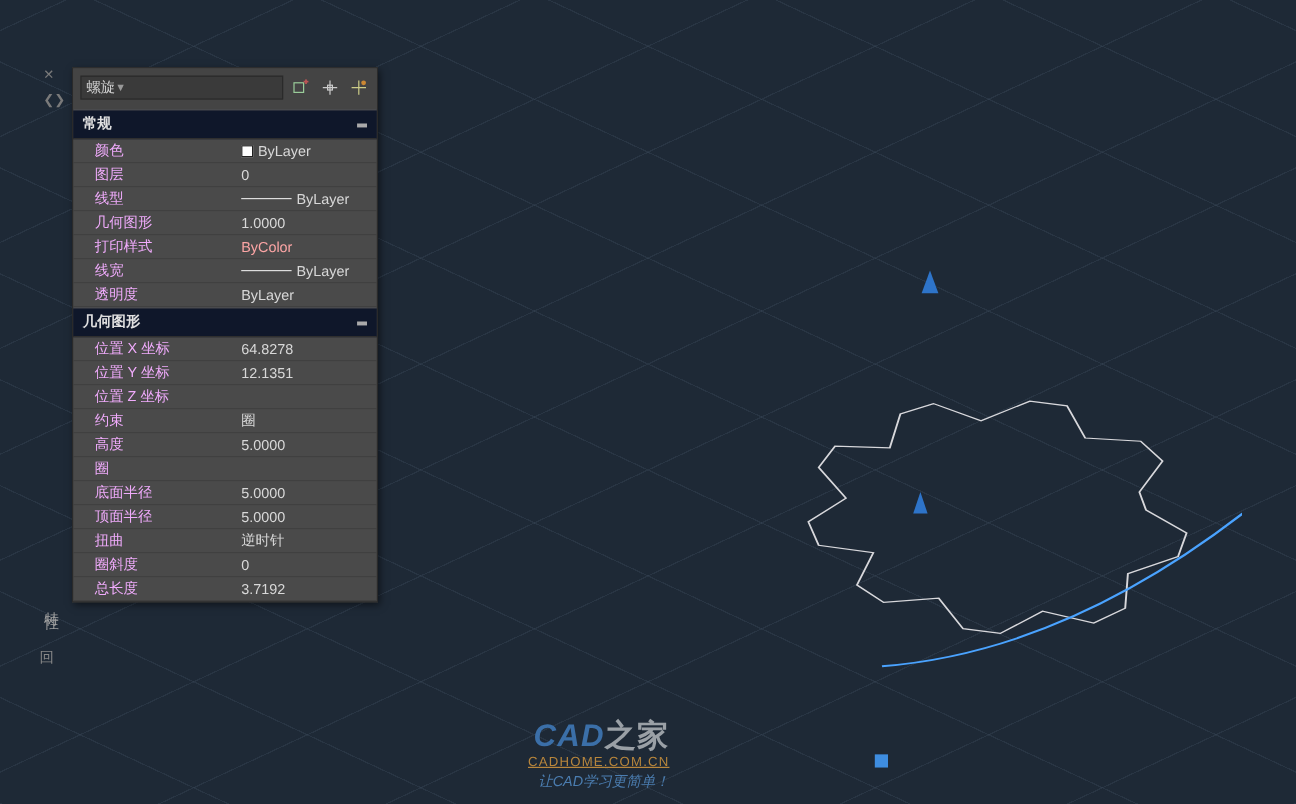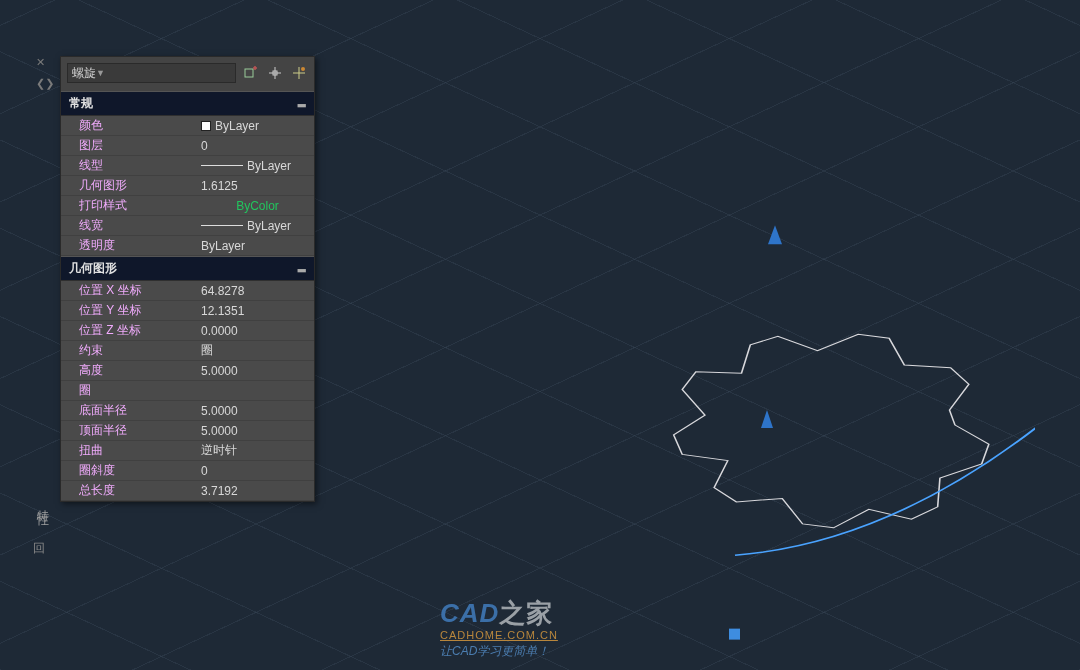--- a/index.html
+++ b/index.html
@@ -104,21 +104,21 @@
 .prop-value {
   flex: 1;
   padding-left: 6px;
   color: #d8d8d8;
   display: flex;
   align-items: center;
   gap: 4px;
   height: 100%;
   margin-left: 40px;
 }
-.prop-value.muted { color: #22c55e; justify-content: center; }
+.prop-value.muted { color: #fca5a5; }
 .swatch {
   width: 10px;
   height: 10px;
   background: #fff;
   border: 1px solid #222;
   display: inline-block;
 }
 .linepat {
   width: 42px;
   height: 0;
@@ -129,21 +129,21 @@
   position: absolute;
   left: 375px;
   top: 145px;
   width: 660px;
   height: 540px;
 }
 .watermark {
   position: absolute;
   left: 440px;
   top: 596px;
-  text-align: left;
+  text-align: right;
 }
 .wm-l1 { font-size: 26px; font-weight: bold; color: #3b6fa8; font-style: italic; letter-spacing: 1px; }
 .wm-l1 .zh { color: #9aa0a6; font-style: normal; }
 .wm-l2 { font-size: 11px; color: #b8863c; letter-spacing: 1px; margin-top: -2px; text-decoration: underline; }
 .wm-l3 { font-size: 12px; color: #4b7db0; font-style: italic; margin-top: 2px; }
 </style>
 </head>
 <body>
 
 <div class="viewport">
@@ -219,21 +219,21 @@
         <div class="prop-row">
           <div class="prop-label">线型</div>
           <div class="prop-value">
             <span class="linepat"></span>
             <span>ByLayer</span>
           </div>
         </div>
         <div class="prop-row">
           <div class="prop-label">几何图形</div>
           <div class="prop-value">
-            <span>1.6125</span>
+            <span>1.0000</span>
           </div>
         </div>
         <div class="prop-row">
           <div class="prop-label">打印样式</div>
           <div class="prop-value muted">
             <span>ByColor</span>
           </div>
         </div>
         <div class="prop-row">
           <div class="prop-label">线宽</div>
@@ -262,23 +262,20 @@
           </div>
         </div>
         <div class="prop-row">
           <div class="prop-label">位置 Y 坐标</div>
           <div class="prop-value">
             <span>12.1351</span>
           </div>
         </div>
         <div class="prop-row">
           <div class="prop-label">位置 Z 坐标</div>
-          <div class="prop-value">
-            <span>0.0000</span>
-          </div>
         </div>
         <div class="prop-row">
           <div class="prop-label">约束</div>
           <div class="prop-value">
             <span>圈</span>
           </div>
         </div>
         <div class="prop-row">
           <div class="prop-label">高度</div>
           <div class="prop-value">

